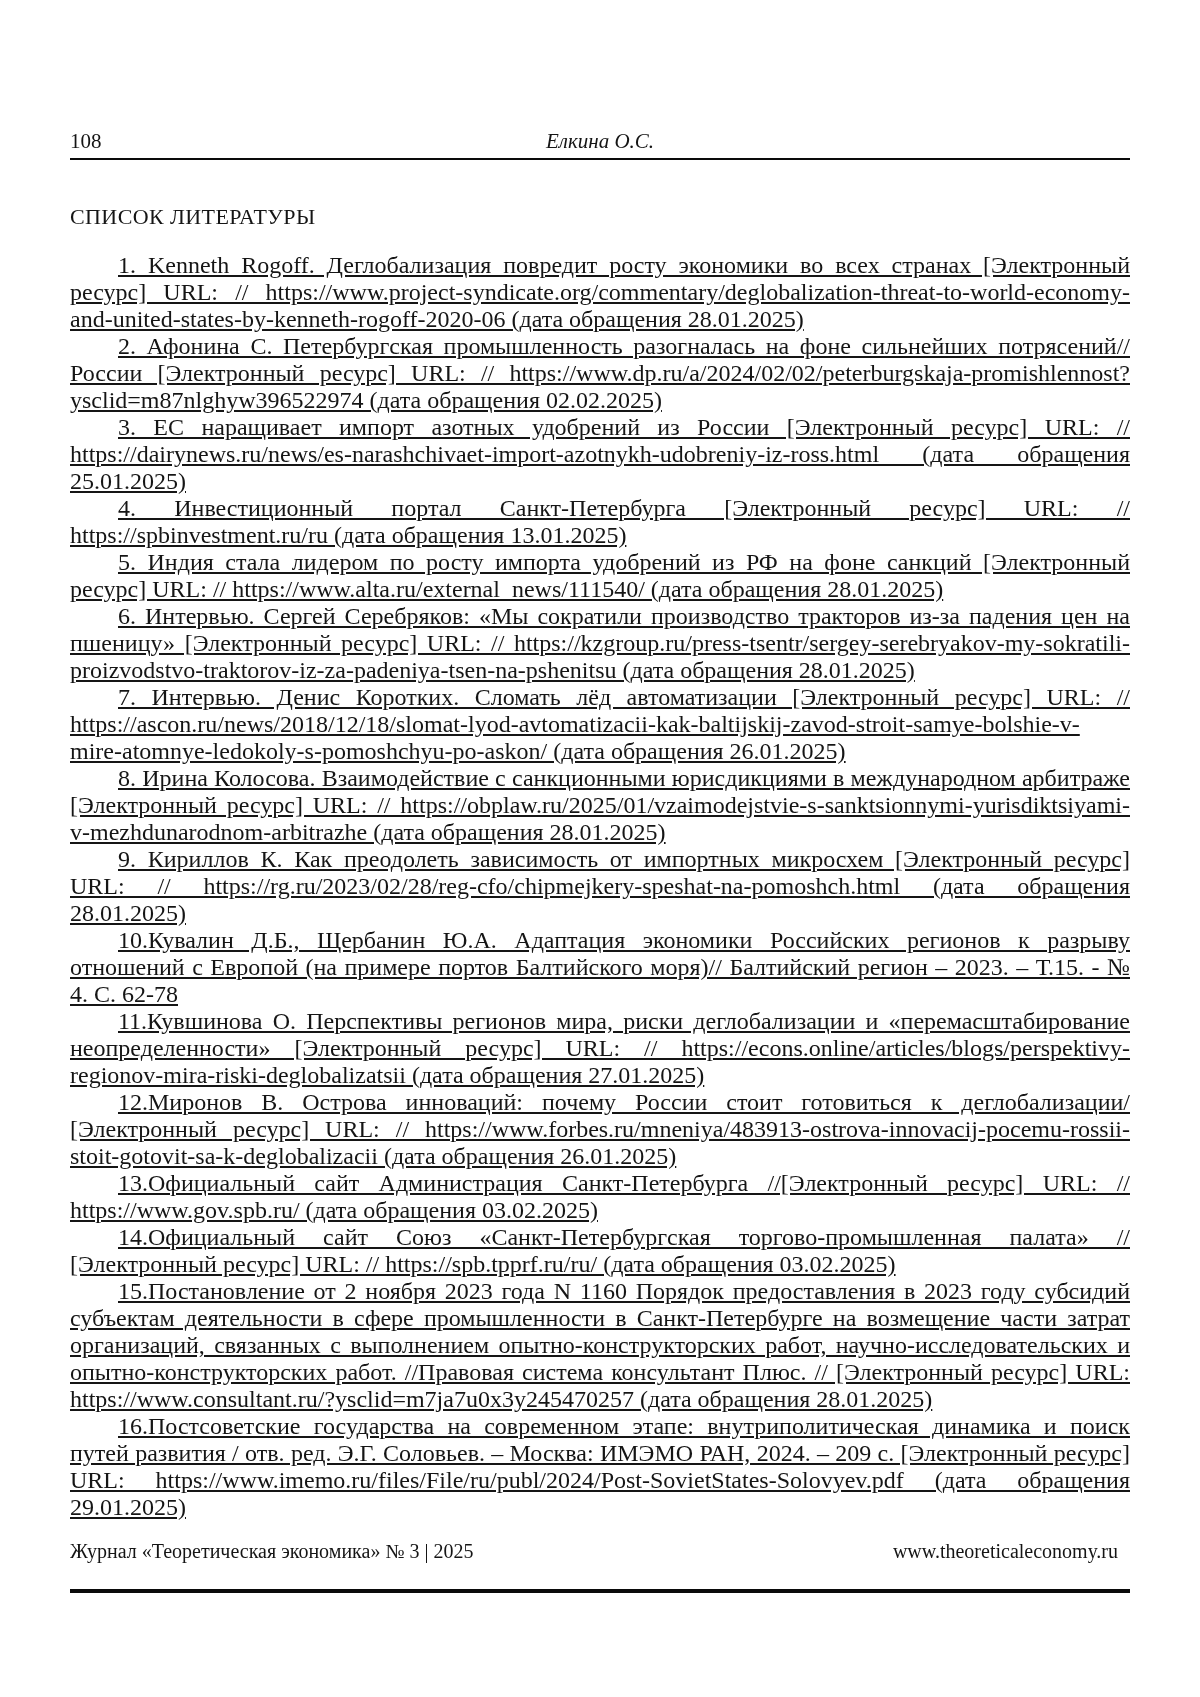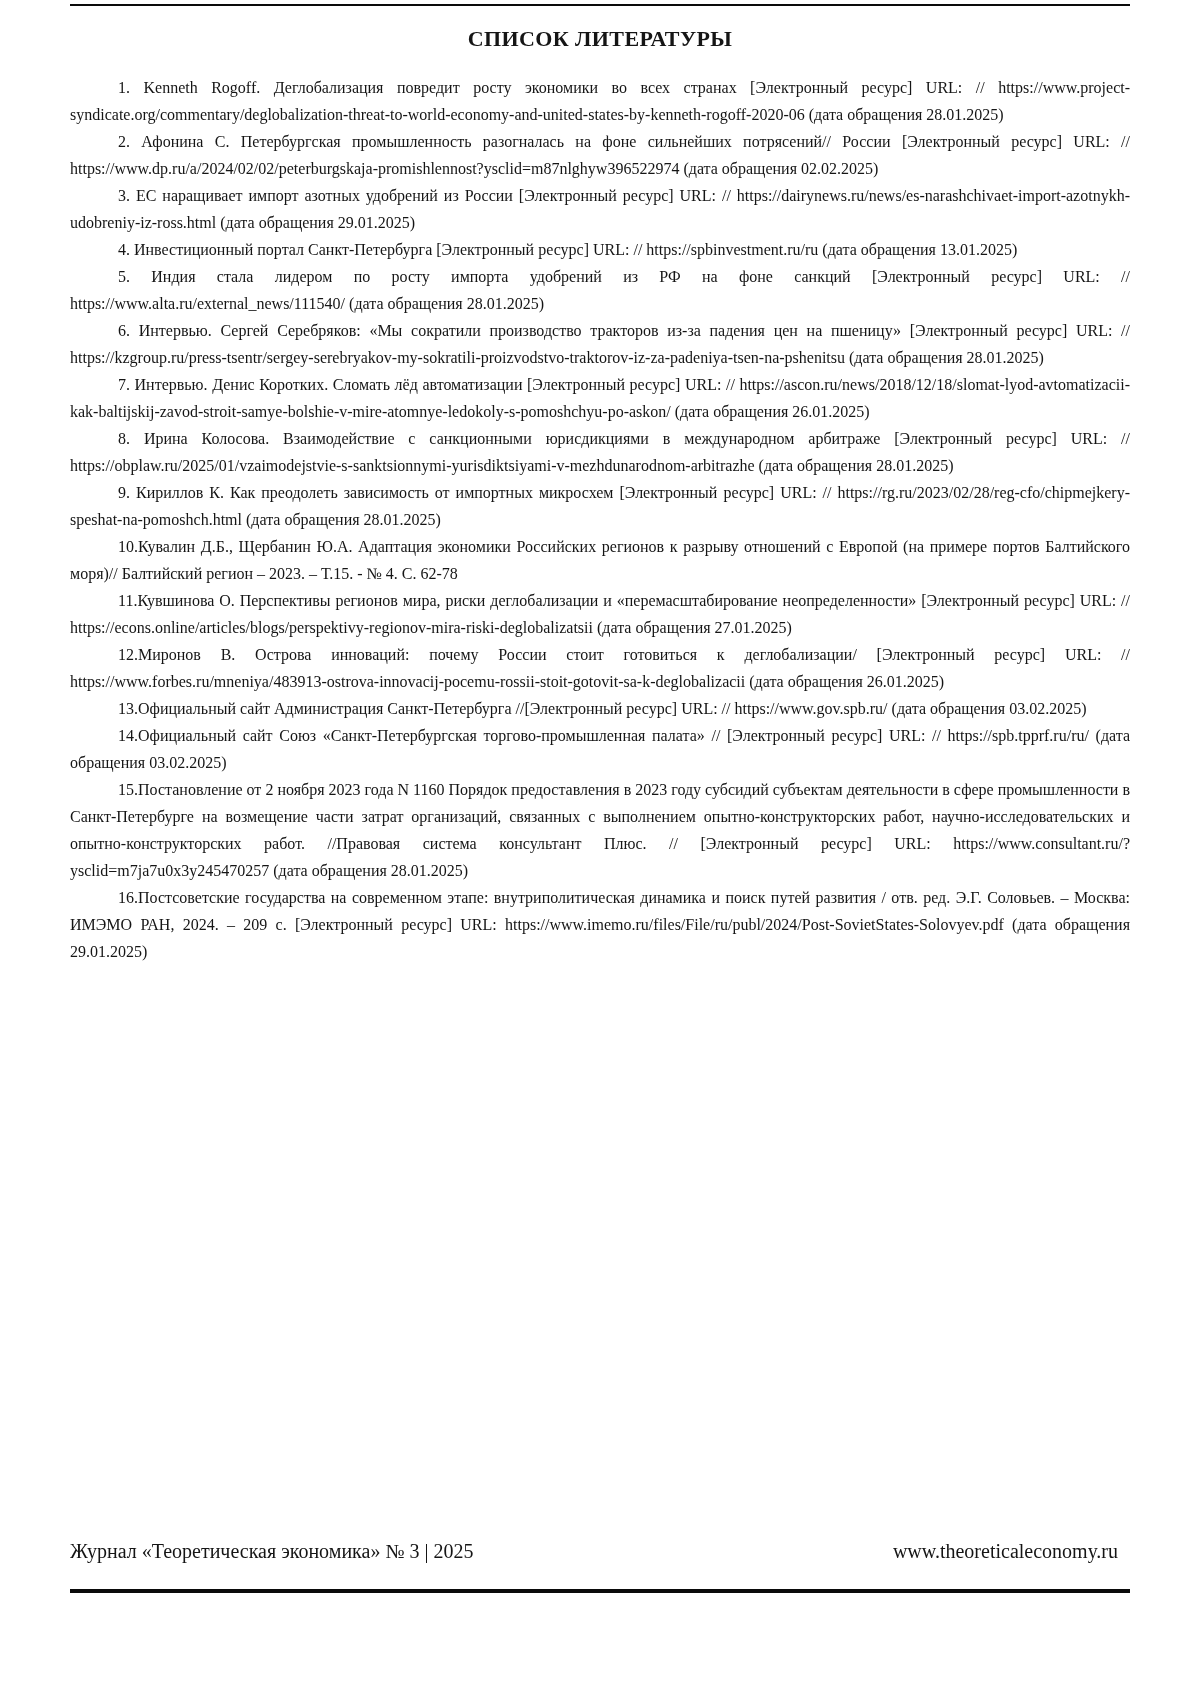--- a/index.html
+++ b/index.html
@@ -33,31 +33,32 @@
     display: block;
     text-align: center;
     font-style: italic;
   }
   .header-rule {
     border: none;
     border-top: 2px solid #0a0a0a;
     margin-top: 4px;
   }
   .section-title {
-    margin-top: 20px;
-    text-align: center;
+    margin-top: 44px;
+    text-align: left;
     font-size: 22px;
-    font-weight: bold;
+    font-weight: normal;
     letter-spacing: 0.4px;
   }
   .entries {
     margin-top: 22px;
-    font-size: 16px;
+    font-size: 24px;
     line-height: 27px;
     text-align: justify;
+    text-decoration: underline;
   }
   .entries p {
     text-indent: 48px;
     overflow-wrap: break-word;
     margin: 0;
   }
   .page-footer {
     position: absolute;
     left: 70px;
     right: 82px;
@@ -74,30 +75,34 @@
     bottom: 104px;
     border: none;
     border-top: 4px solid #0a0a0a;
   }
 </style>
 </head>
 <body>
 
 <div class="page">
 
+  <div class="running-head">
+    <span class="page-number">108</span>
+    <span class="running-author">Елкина О.С.</span>
+  </div>
 
   <hr class="header-rule">
 
   <h1 class="section-title">СПИСОК ЛИТЕРАТУРЫ</h1>
 
   <div class="entries">
 
   <p>1. Kenneth Rogoff. Деглобализация повредит росту экономики во всех странах [Электронный ресурс] URL: // https://www.project-syndicate.org/commentary/deglobalization-threat-to-world-economy-and-united-states-by-kenneth-rogoff-2020-06 (дата обращения 28.01.2025)</p>
       <p>2. Афонина С. Петербургская промышленность разогналась на фоне сильнейших потрясений// России [Электронный ресурс] URL: // https://www.dp.ru/a/2024/02/02/peterburgskaja-promishlennost?ysclid=m87nlghyw396522974 (дата обращения 02.02.2025)</p>
-      <p>3. ЕС наращивает импорт азотных удобрений из России [Электронный ресурс] URL: // https://dairynews.ru/news/es-narashchivaet-import-azotnykh-udobreniy-iz-ross.html (дата обращения 29.01.2025)</p>
+      <p>3. ЕС наращивает импорт азотных удобрений из России [Электронный ресурс] URL: // https://dairynews.ru/news/es-narashchivaet-import-azotnykh-udobreniy-iz-ross.html (дата обращения 25.01.2025)</p>
       <p>4. Инвестиционный портал Санкт-Петербурга [Электронный ресурс] URL: // https://spbinvestment.ru/ru (дата обращения 13.01.2025)</p>
       <p>5. Индия стала лидером по росту импорта удобрений из РФ на фоне санкций [Электронный ресурс] URL: // https://www.alta.ru/external_news/111540/ (дата обращения 28.01.2025)</p>
       <p>6. Интервью. Сергей Серебряков: «Мы сократили производство тракторов из-за падения цен на пшеницу» [Электронный ресурс] URL: // https://kzgroup.ru/press-tsentr/sergey-serebryakov-my-sokratili-proizvodstvo-traktorov-iz-za-padeniya-tsen-na-pshenitsu (дата обращения 28.01.2025)</p>
       <p>7. Интервью. Денис Коротких. Сломать лёд автоматизации  [Электронный ресурс] URL: // https://ascon.ru/news/2018/12/18/slomat-lyod-avtomatizacii-kak-baltijskij-zavod-stroit-samye-bolshie-v-mire-atomnye-ledokoly-s-pomoshchyu-po-askon/ (дата обращения 26.01.2025)</p>
       <p>8. Ирина Колосова. Взаимодействие с санкционными юрисдикциями в международном арбитраже [Электронный ресурс] URL: // https://obplaw.ru/2025/01/vzaimodejstvie-s-sanktsionnymi-yurisdiktsiyami-v-mezhdunarodnom-arbitrazhe (дата обращения 28.01.2025)</p>
       <p>9. Кириллов К. Как преодолеть зависимость от импортных микросхем [Электронный ресурс] URL: // https://rg.ru/2023/02/28/reg-cfo/chipmejkery-speshat-na-pomoshch.html (дата обращения 28.01.2025)</p>
       <p>10.Кувалин Д.Б., Щербанин Ю.А. Адаптация экономики Российских регионов к разрыву отношений с Европой (на примере портов Балтийского моря)// Балтийский регион – 2023. – Т.15. - № 4. С. 62-78</p>
       <p>11.Кувшинова О. Перспективы регионов мира, риски деглобализации и «перемасштабирование неопределенности» [Электронный ресурс] URL: // https://econs.online/articles/blogs/perspektivy-regionov-mira-riski-deglobalizatsii (дата обращения 27.01.2025)</p>
       <p>12.Миронов В.  Острова инноваций: почему России стоит готовиться к деглобализации/ [Электронный ресурс] URL: // https://www.forbes.ru/mneniya/483913-ostrova-innovacij-pocemu-rossii-stoit-gotovit-sa-k-deglobalizacii (дата обращения 26.01.2025)</p>
       <p>13.Официальный сайт Администрация Санкт-Петербурга //[Электронный ресурс] URL: // https://www.gov.spb.ru/ (дата обращения 03.02.2025)</p>

